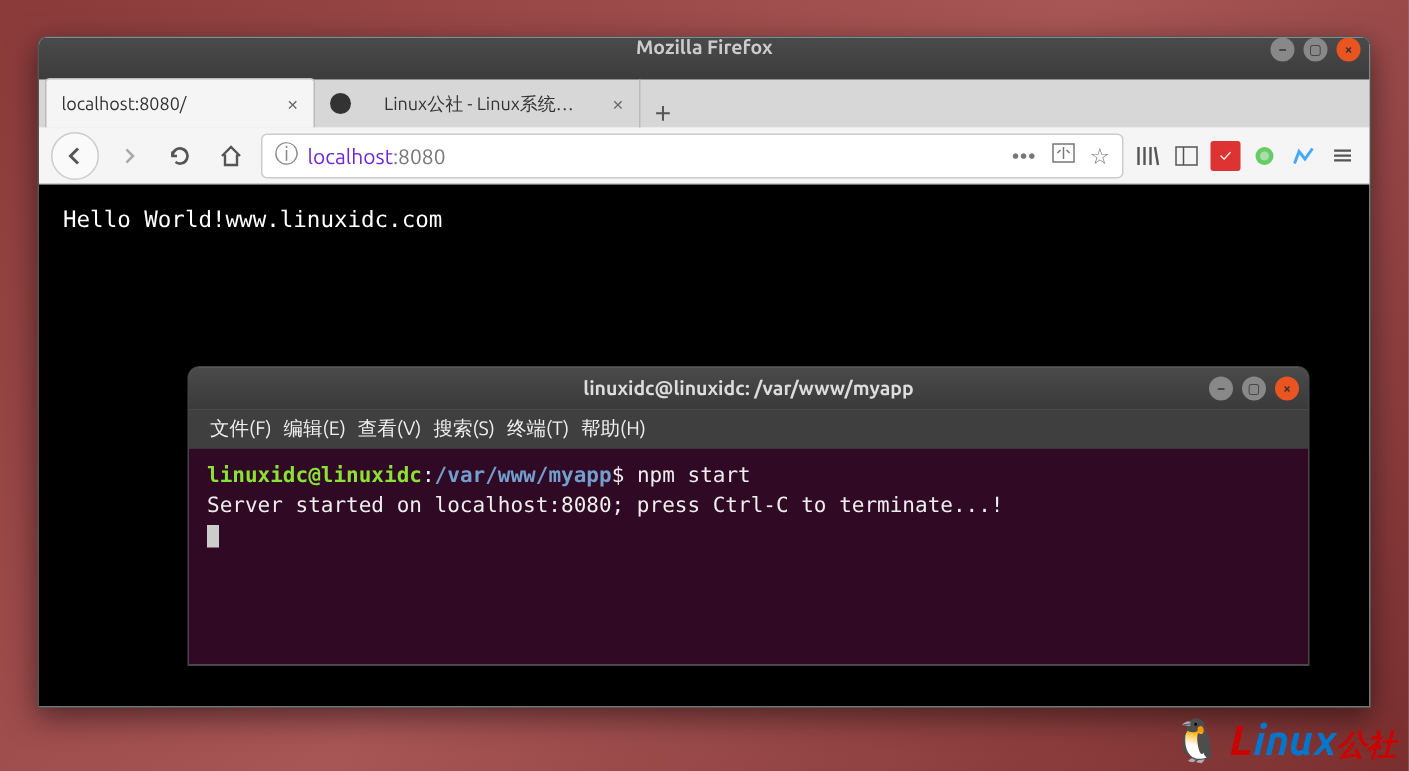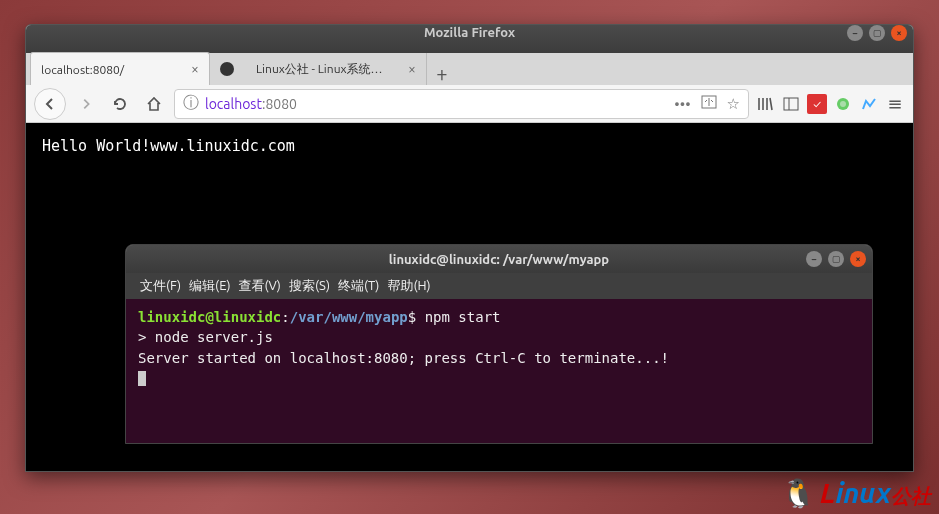--- a/index.html
+++ b/index.html
@@ -202,21 +202,20 @@
     <span>搜索(S)</span>
     <span>终端(T)</span>
     <span>帮助(H)</span>
   </div>
   <div class="term-body">
     <div>
       <span class="prompt-user">linuxidc@linuxidc</span><span>:</span><span class="prompt-path">/var/www/myapp</span><span>$</span>
       <span> </span><span>npm start</span>
     </div>
     <div></div>
-    <div>&gt; node server.js</div>
     <div></div>
     <div>Server started on localhost:8080; press Ctrl-C to terminate...!</div>
     <div><span class="cursor-block"></span></div>
   </div>
 </div>
 
 <div class="watermark">
   <span class="tux">🐧</span>
   <span class="lx">
     <span class="l1">L</span><span class="l2">inux</span><span class="l1" style="font-size:20px;">公社</span>

